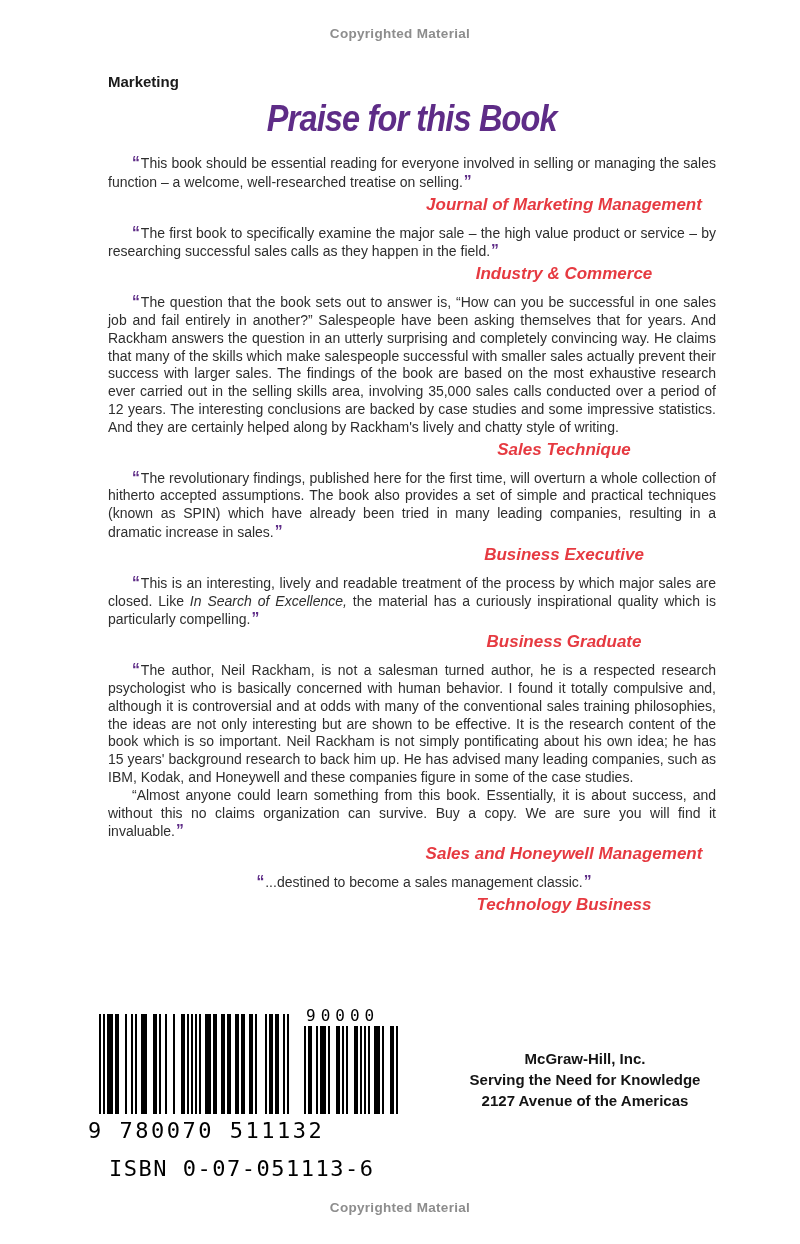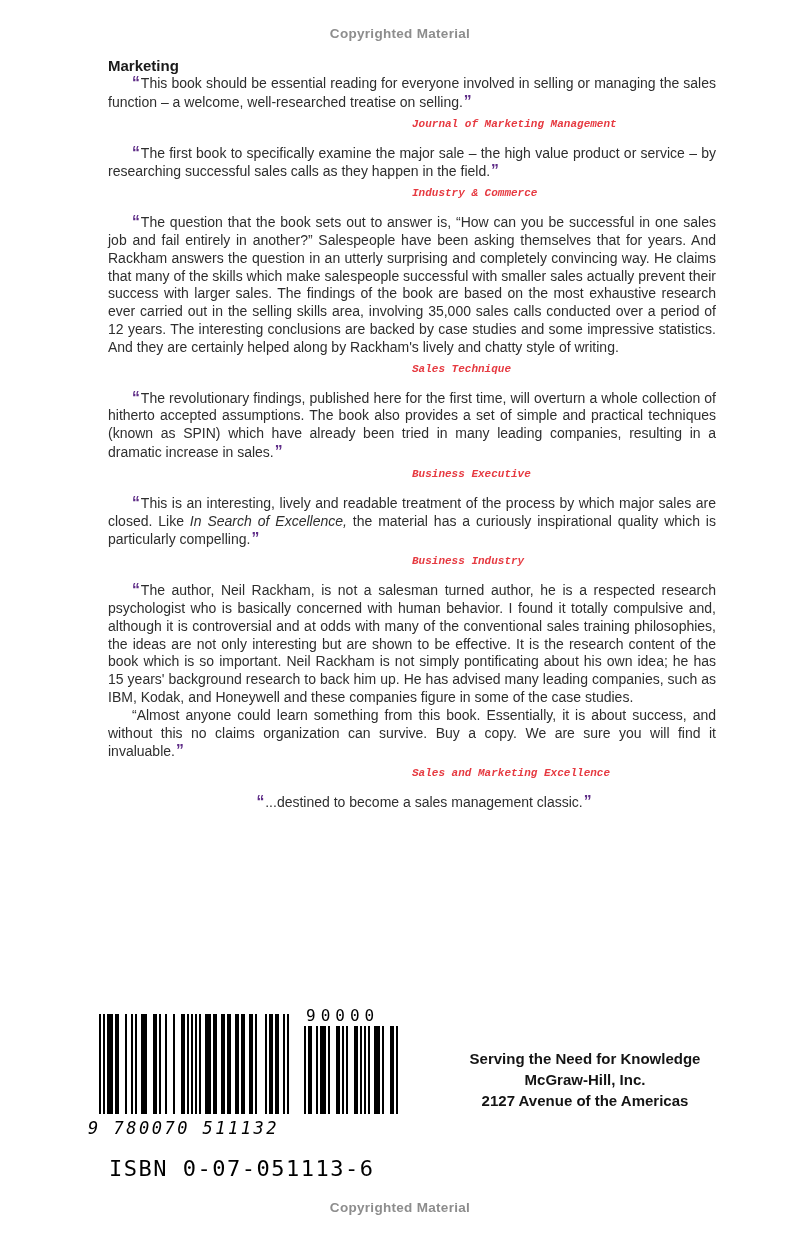--- a/index.html
+++ b/index.html
@@ -3,46 +3,46 @@
 <meta charset="utf-8">
 <style>
   html,body{margin:0;padding:0;}
   body{
     width:800px;height:1244px;background:#ffffff;position:relative;overflow:hidden;
     font-family:"Liberation Sans",sans-serif;color:#2e2e2e;
   }
   .copyright{text-align:center;color:#8d8d8d;font-weight:bold;font-size:13.5px;letter-spacing:.3px;}
   .copyright.top{padding-top:26px;}
   .copyright.bottom{position:absolute;top:1200px;left:0;width:100%;}
-  .content{margin:16px 84px 0 108px;}
+  .content{margin:32px 84px 0 108px;}
   .category{font-weight:bold;font-size:15px;color:#1a1a1a;}
   .title-wrap{text-align:center;margin:8px 0 14px 0;}
   .title-inner{
     display:inline-block;font-style:italic;font-weight:bold;font-size:37px;
     color:#5e2c87;transform:scaleX(.88);letter-spacing:-1px;white-space:nowrap;
   }
   .quote p{margin:0;text-align:justify;text-indent:24px;font-size:14px;line-height:17.8px;}
   .quote p.single{text-align:center;}
   .qo,.qc{color:#5e2c87;font-weight:bold;font-size:1.12em;}
   .qo{padding-right:1px;}
   .qc{padding-left:1px;}
   .ital{font-style:italic;}
   .attribution{
-    margin:4px 0 11px 50%;width:50%;
-    color:#e63a41;font-weight:bold;font-style:italic;font-size:11px;line-height:17px;font-family:Liberation Mono, monospace;
+    margin:4px 0 11px 50%;width:50%;text-align:center;
+    color:#e63a41;font-weight:bold;font-style:italic;font-size:17px;line-height:17px;
   }
   
   .barcode-block{position:absolute;left:99px;top:1008px;width:300px;height:180px;}
   .bars{display:flex;}
   .bars .bar{background:#000;height:100%;}
   .bars .gap{height:100%;}
   #main-bars{position:absolute;left:0;top:6px;height:100px;}
   .ean-digits{
     position:absolute;left:-11px;top:110px;white-space:nowrap;color:#000;
-    font-family:"DejaVu Sans Mono",monospace;font-size:17px;letter-spacing:2.5px;font-style:italic;
+    font-family:"DejaVu Sans Mono",monospace;font-size:22px;letter-spacing:2.5px;
   }
   .supplement-number{
     position:absolute;left:207px;top:-2px;color:#000;
     font-family:"DejaVu Sans Mono",monospace;font-size:16px;letter-spacing:5px;
   }
   #supp-bars{position:absolute;left:205px;top:18px;height:88px;}
   .isbn{
     position:absolute;left:10px;top:148px;color:#000;white-space:nowrap;
     font-family:"DejaVu Sans Mono",monospace;font-size:22px;letter-spacing:1.5px;
   }
@@ -52,20 +52,23 @@
   }
 </style>
 </head>
 <body>
 
 <div class="copyright top">Copyrighted Material</div>
 
 <div class="content">
   <div class="category">Marketing</div>
 
+  <div class="title-wrap">
+    <span class="title-inner">Praise for this Book</span>
+  </div>
 
   <div class="quote">
     <p><span class="qo">“</span><span>This book should be essential reading for everyone involved in selling or managing the sales function – a welcome, well-researched treatise on selling.</span><span class="qc">”</span></p>
     <div class="attribution">Journal of Marketing Management</div>
   </div>
 
   <div class="quote">
     <p><span class="qo">“</span><span>The first book to specifically examine the major sale – the high value product or service – by researching successful sales calls as they happen in the field.</span><span class="qc">”</span></p>
     <div class="attribution">Industry &amp; Commerce</div>
   </div>
@@ -75,31 +78,32 @@
     <div class="attribution">Sales Technique</div>
   </div>
 
   <div class="quote">
     <p><span class="qo">“</span><span>The revolutionary findings, published here for the first time, will overturn a whole collection of hitherto accepted assumptions. The book also provides a set of simple and practical techniques (known as SPIN) which have already been tried in many leading companies, resulting in a dramatic increase in sales.</span><span class="qc">”</span></p>
     <div class="attribution">Business Executive</div>
   </div>
 
   <div class="quote">
     <p><span class="qo">“</span><span>This is an interesting, lively and readable treatment of the process by which major sales are closed. Like </span><span class="ital">In Search of Excellence,</span><span> the material has a curiously inspirational quality which is particularly compelling.</span><span class="qc">”</span></p>
-    <div class="attribution">Business Industry</div>
+    <div class="attribution">Business Graduate</div>
   </div>
 
   <div class="quote">
     <p><span class="qo">“</span><span>The author, Neil Rackham, is not a salesman turned author, he is a respected research psychologist who is basically concerned with human behavior. I found it totally compulsive and, although it is controversial and at odds with many of the conventional sales training philosophies, the ideas are not only interesting but are shown to be effective. It is the research content of the book which is so important. Neil Rackham is not simply pontificating about his own idea; he has 15 years' background research to back him up. He has advised many leading companies, such as IBM, Kodak, and Honeywell and these companies figure in some of the case studies.</span></p>
     <p><span>“Almost anyone could learn something from this book. Essentially, it is about success, and without this no claims organization can survive. Buy a copy. We are sure you will find it invaluable.</span><span class="qc">”</span></p>
-    <div class="attribution">Sales and Marketing Excellence</div>
+    <div class="attribution">Sales and Honeywell Management</div>
   </div>
 
   <div class="quote">
     <p class="single"><span class="qo">“</span><span>...destined to become a sales management classic.</span><span class="qc">”</span></p>
+    <div class="attribution">Technology Business</div>
   </div>
 </div>
 
 <div class="barcode-block">
   <div class="supplement-number">90000</div>
   <div id="main-bars" class="bars">
       <div class="bar" style="width: 2px;"></div>
       <div class="gap" style="width: 2px;"></div>
       <div class="bar" style="width: 2px;"></div>
       <div class="gap" style="width: 2px;"></div>
@@ -190,18 +194,18 @@
       <div class="gap" style="width: 6px;"></div>
       <div class="bar" style="width: 4px;"></div>
       <div class="gap" style="width: 2px;"></div>
       <div class="bar" style="width: 2px;"></div>
     </div>
   <div class="ean-digits">9 780070 511132</div>
   <div class="isbn">ISBN 0-07-051113-6</div>
 </div>
 
 <div class="publisher">
+  <div>McGraw-Hill, Inc.</div>
   <div>Serving the Need for Knowledge</div>
-  <div>McGraw-Hill, Inc.</div>
   <div>2127 Avenue of the Americas</div>
 </div>
 
 <div class="copyright bottom">Copyrighted Material</div>
 
 </body></html>

